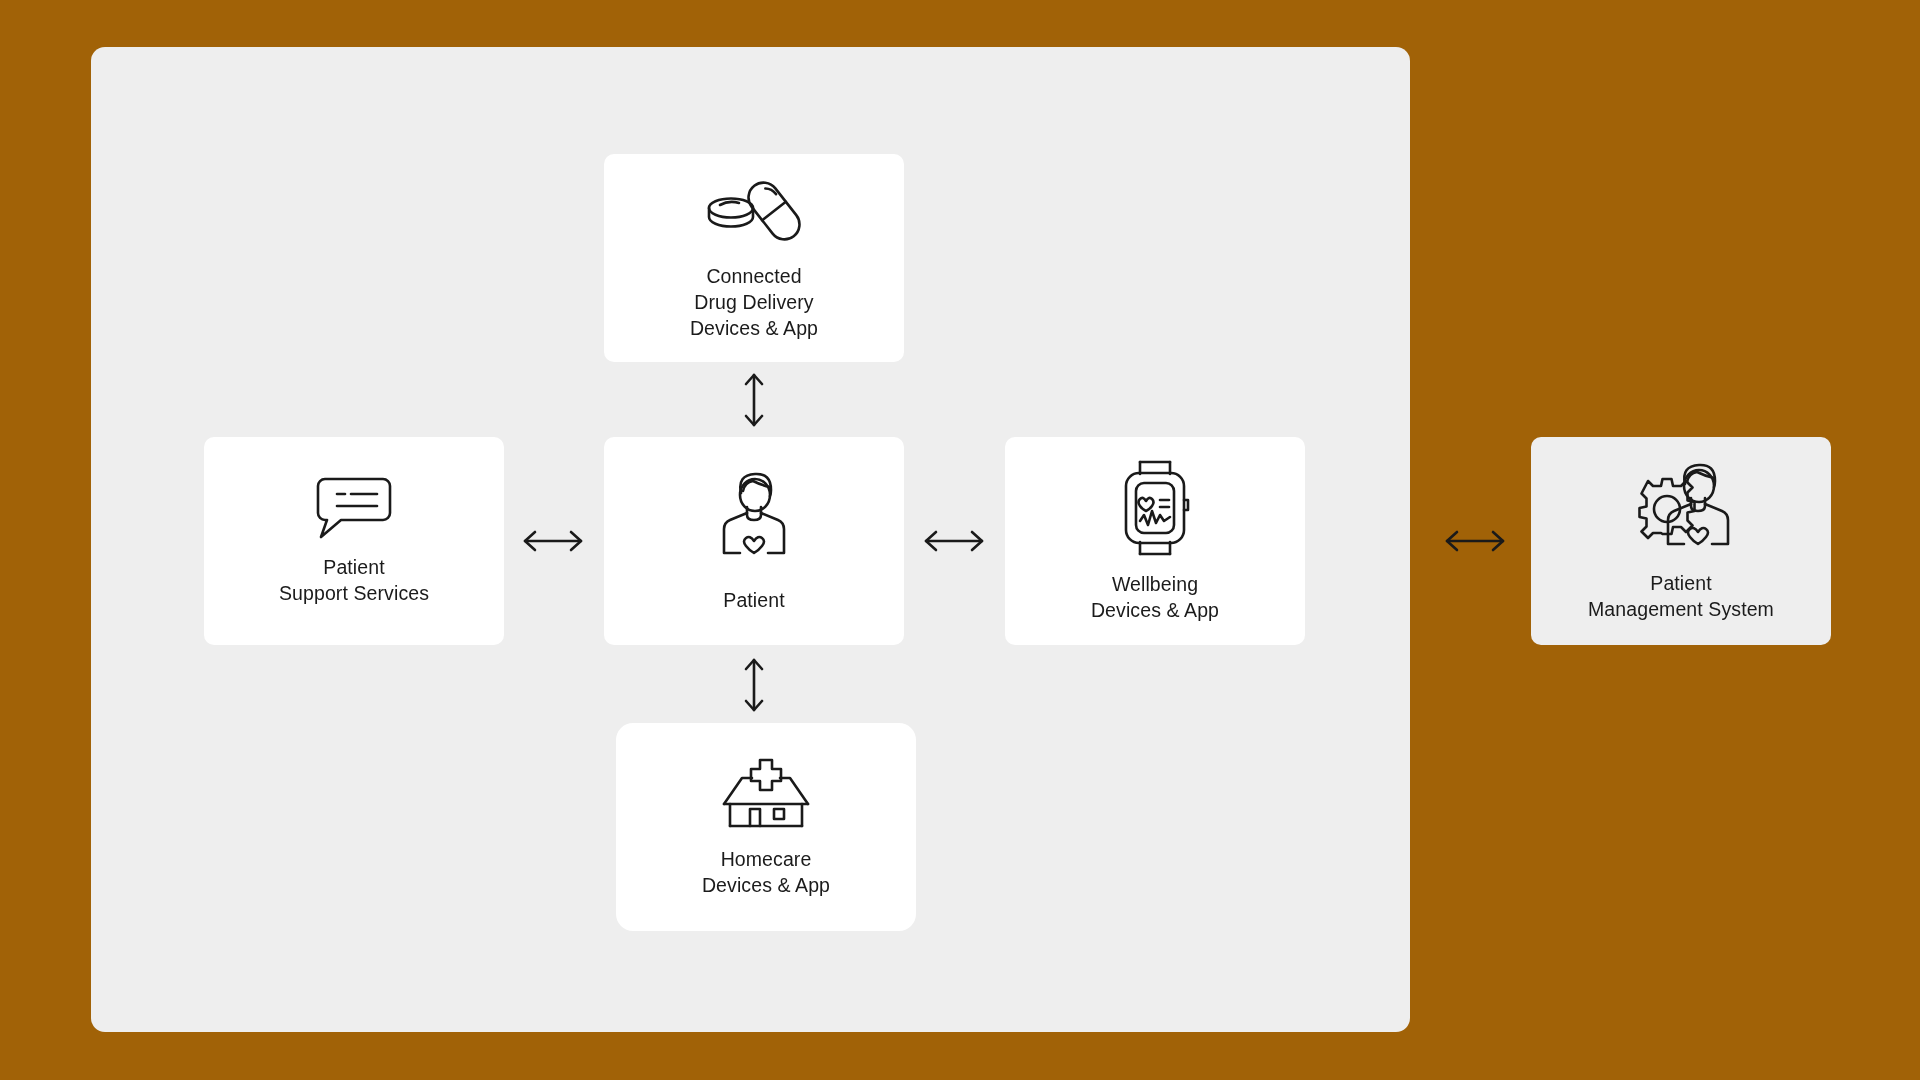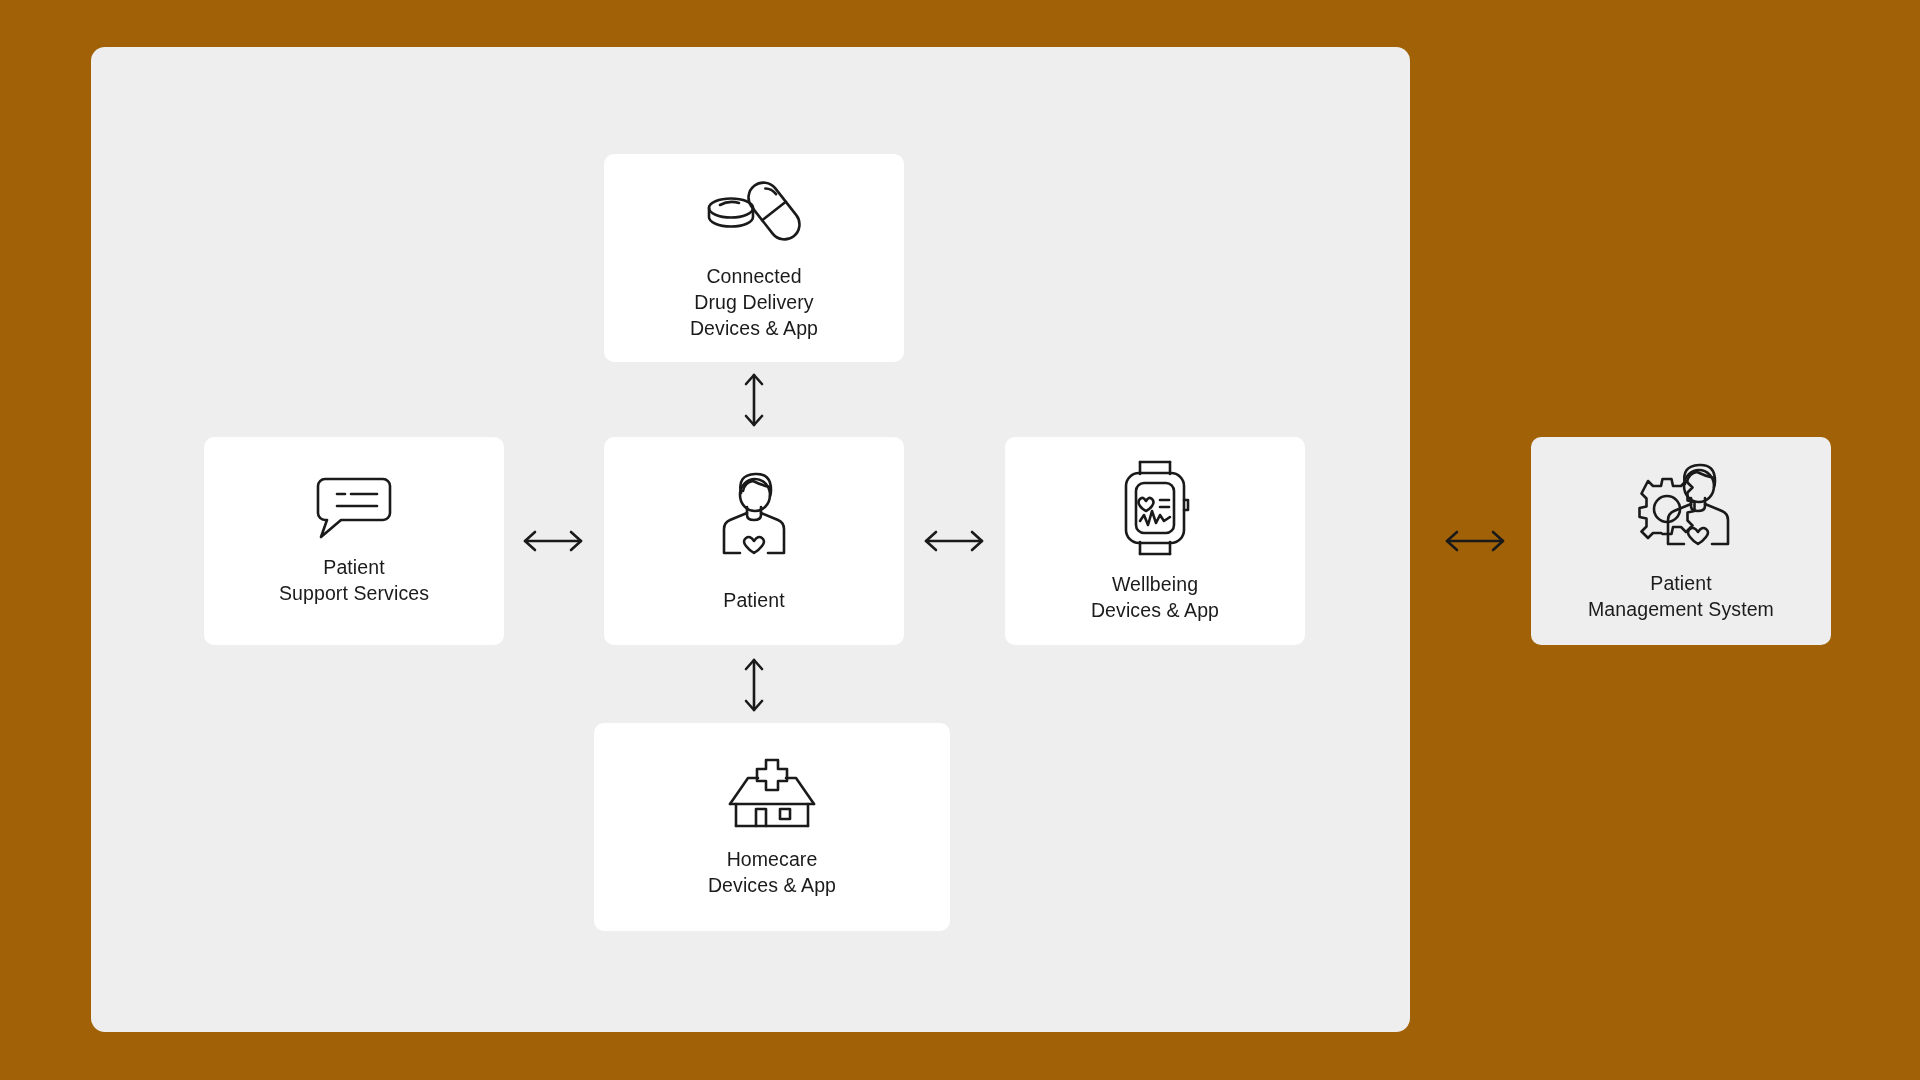--- a/index.html
+++ b/index.html
@@ -62,21 +62,21 @@
     color: #1b1b1b;
     white-space: pre-line;
     letter-spacing: 0.1px;
   }
 
   
   #card-drug        { left: 604px;  top: 154px; width: 300px; height: 208px; }
   #card-support     { left: 204px;  top: 437px; width: 300px; height: 208px; }
   #card-patient     { left: 604px;  top: 437px; width: 300px; height: 208px; }
   #card-wellbeing   { left: 1005px; top: 437px; width: 300px; height: 208px; }
-  #card-homecare    { left: 594px;  top: 723px; width: 356px; height: 208px; }
+  #card-homecare    { left: 616px;  top: 723px; width: 300px; height: 208px; border-radius: 17px; }
   #card-pms         { left: 1531px; top: 437px; width: 300px; height: 208px; }
 
   
   #card-patient .card-label { margin-top: 22px; }
 
   
   .arrow {
     position: absolute;
     line-height: 0;
   }

